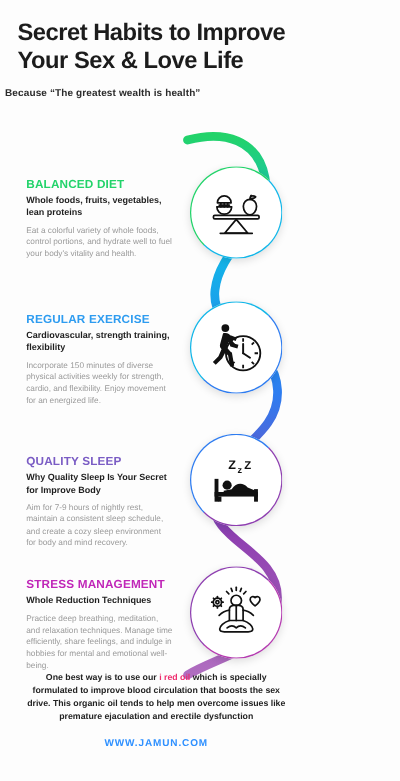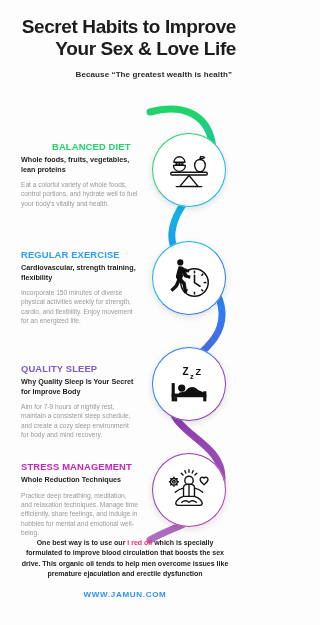--- a/index.html
+++ b/index.html
@@ -9,27 +9,27 @@
     font-family:"Liberation Sans",sans-serif;
     overflow:hidden;
     position:relative;
   }
   #canvas{position:relative;width:250px;height:625px;overflow:hidden;background:#fdfdfd;}
 
   
   #ribbon{position:absolute;left:0;top:0;width:250px;height:625px;z-index:1;pointer-events:none;}
 
   
-  .header{position:absolute;left:0;top:0;width:250px;z-index:5;text-align:right;padding-top:16px;}
+  .header{position:absolute;left:0;top:0;width:250px;z-index:5;text-align:left;padding-top:16px;}
   .title{
     font-size:19px;line-height:1.18;font-weight:bold;color:#1c1c1c;
     letter-spacing:-0.4px;padding:0 14px;margin:0;
   }
   .subtitle{
-    font-size:8px;font-weight:bold;color:#2b2b2b;margin:9px 0 0 0;padding:0 18px;
+    font-size:8px;font-weight:bold;color:#2b2b2b;margin:9px 0 0 0;padding:0 4px;
     letter-spacing:0.1px;
   }
 
   
   .section{position:absolute;left:0;width:250px;z-index:6;}
   .sec-text{position:absolute;left:21px;width:117px;}
   .sec-head{
     font-size:9.4px;font-weight:bold;letter-spacing:0.15px;margin:0 0 3px 0;line-height:1.1;
   }
   .sec-sub{
@@ -89,21 +89,21 @@
              C 222 518, 176 524, 150 540" fill="none" stroke="url(#ribGrad)" stroke-width="7" stroke-linecap="round"></path>
   </svg>
 
   <div class="header">
     <h1 class="title">Secret Habits to Improve Your Sex &amp; Love Life</h1>
     <p class="subtitle">Because “The greatest wealth is health”</p>
   </div>
 
   <div class="section" style="top:132px;">
     <div class="sec-text" style="top:10px;">
-      <p class="sec-head" style="color:#22d36a;margin-left:31px;">BALANCED DIET</p>
+      <p class="sec-head" style="color:#22d36a;">BALANCED DIET</p>
       <p class="sec-sub">Whole foods, fruits, vegetables, lean proteins</p>
       <p class="sec-body">Eat a colorful variety of whole foods, control portions, and hydrate well to fuel your body's vitality and health.</p>
     </div>
     <div class="circle-wrap" style="left:152px;top:1px;">
       <div class="circle">
         <svg class="icon-svg" width="44" height="42" viewBox="0 0 48 46">
           <g fill="none" stroke="#111" stroke-width="1.5" stroke-linejoin="round" stroke-linecap="round">
             <path d="M7 18 h13 a0 0 0 0 1 0 0 a6.5 6.5 0 0 1-13 0 z"></path>
             <path d="M7.5 14.5 a6 6 0 0 1 12 0 z"></path>
             <line x1="9" y1="16.5" x2="18" y2="16.5"></line>

